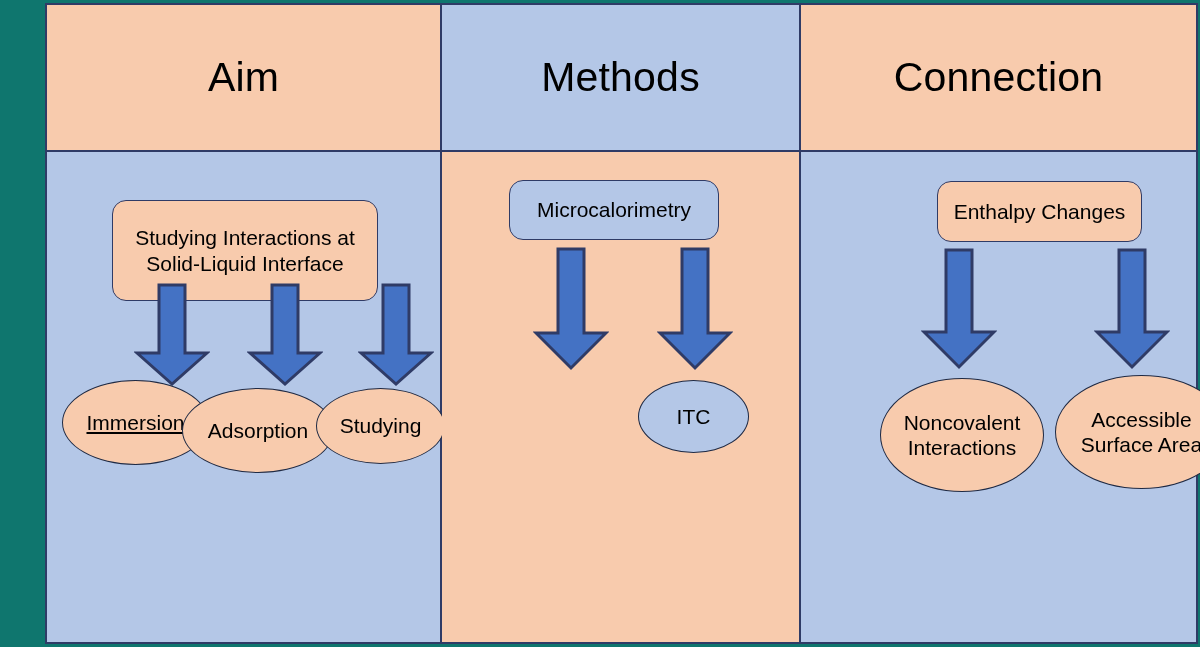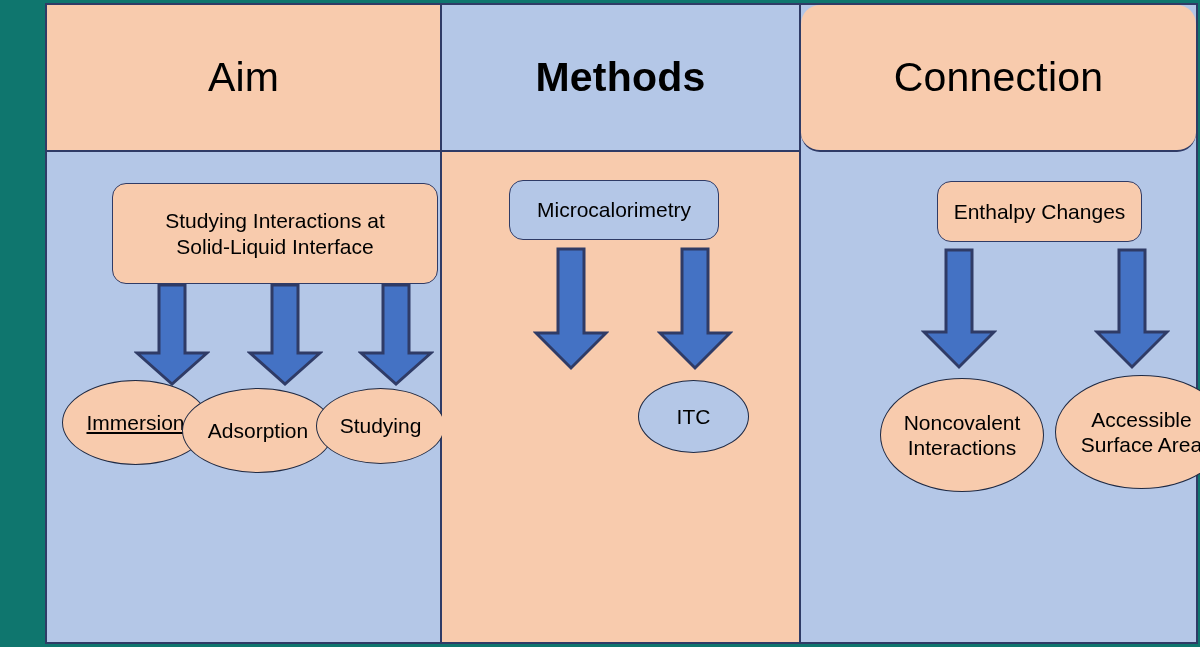--- a/index.html
+++ b/index.html
@@ -95,31 +95,31 @@
 <body>
 
 <div id="canvas">
 
   <div class="table-frame">
 
     <div class="cell header fill-orange" style="left:0; top:0; width:395px; height:147px;">
       <div class="header-title">Aim</div>
     </div>
 
-    <div class="cell header fill-blue" style="left:395px; top:0; width:359px; height:147px;font-weight:bold;">
+    <div class="cell header fill-blue" style="left:395px; top:0; width:359px; height:147px;">
       <div class="header-title">Methods</div>
     </div>
 
-    <div class="cell header fill-orange last" style="left:754px; top:0; width:395px; height:147px;border-radius:19px;">
+    <div class="cell header fill-orange last" style="left:754px; top:0; width:395px; height:147px;">
       <div class="header-title">Connection</div>
     </div>
 
     <div class="cell fill-blue" style="left:0; top:147px; width:395px; height:490px;">
 
-      <div class="rbox fill-orange" style="left:65px; top:31px; width:326px; height:101px;">
+      <div class="rbox fill-orange" style="left:65px; top:48px; width:266px; height:101px;">
         <div>
           <div>Studying Interactions at</div>
           <div>Solid-Liquid Interface</div>
         </div>
       </div>
 
       <div class="arrow" style="left:87px; top:131px; width:76px; height:104px;">
         <svg viewBox="0 0 76 104" preserveAspectRatio="none">
           <polygon points="25,2 51,2 51,70 73,70 38,101 3,70 25,70" fill="#4472C4" stroke="#2F3B66" stroke-width="3" stroke-linejoin="miter"></polygon>
         </svg>

